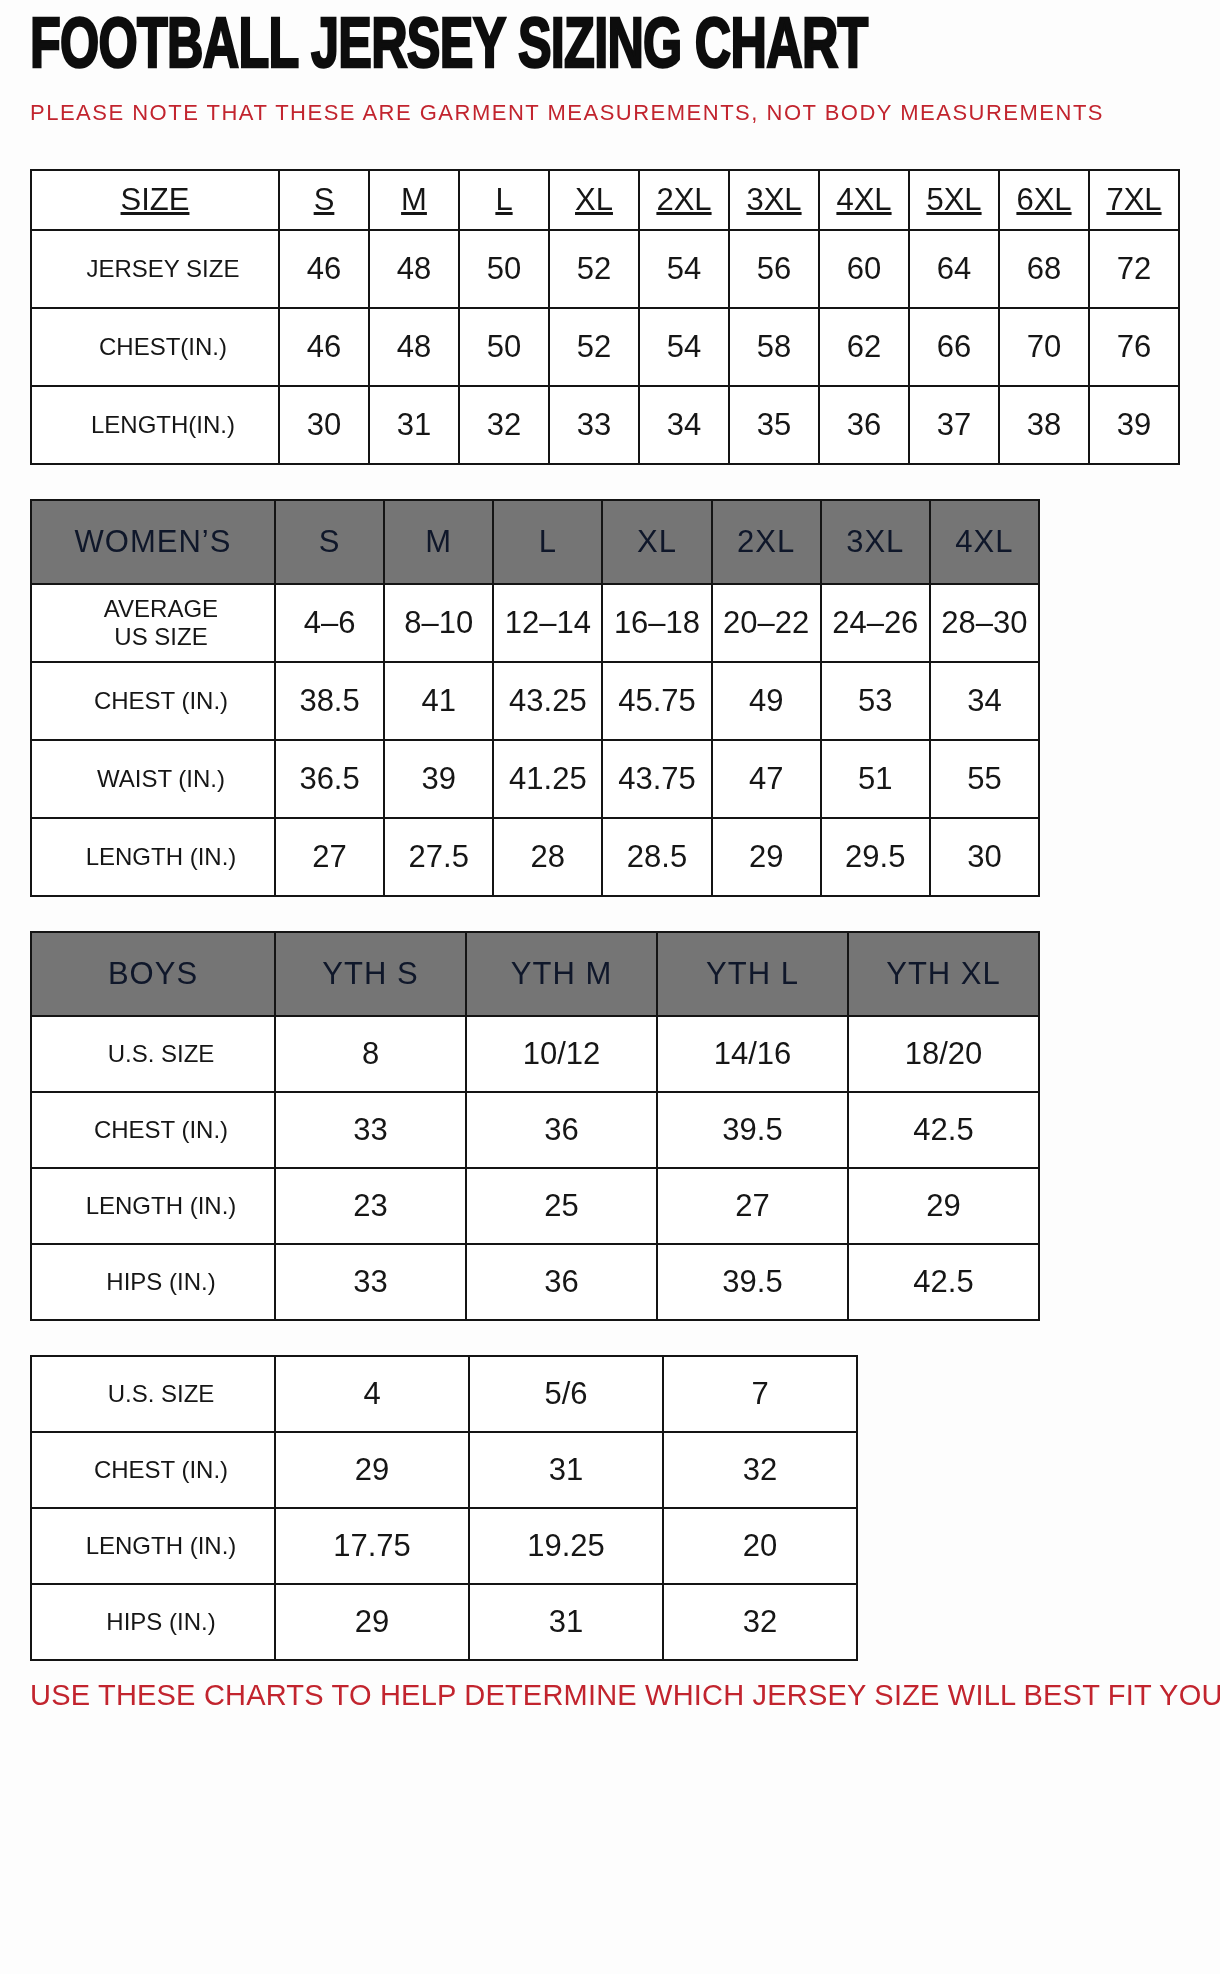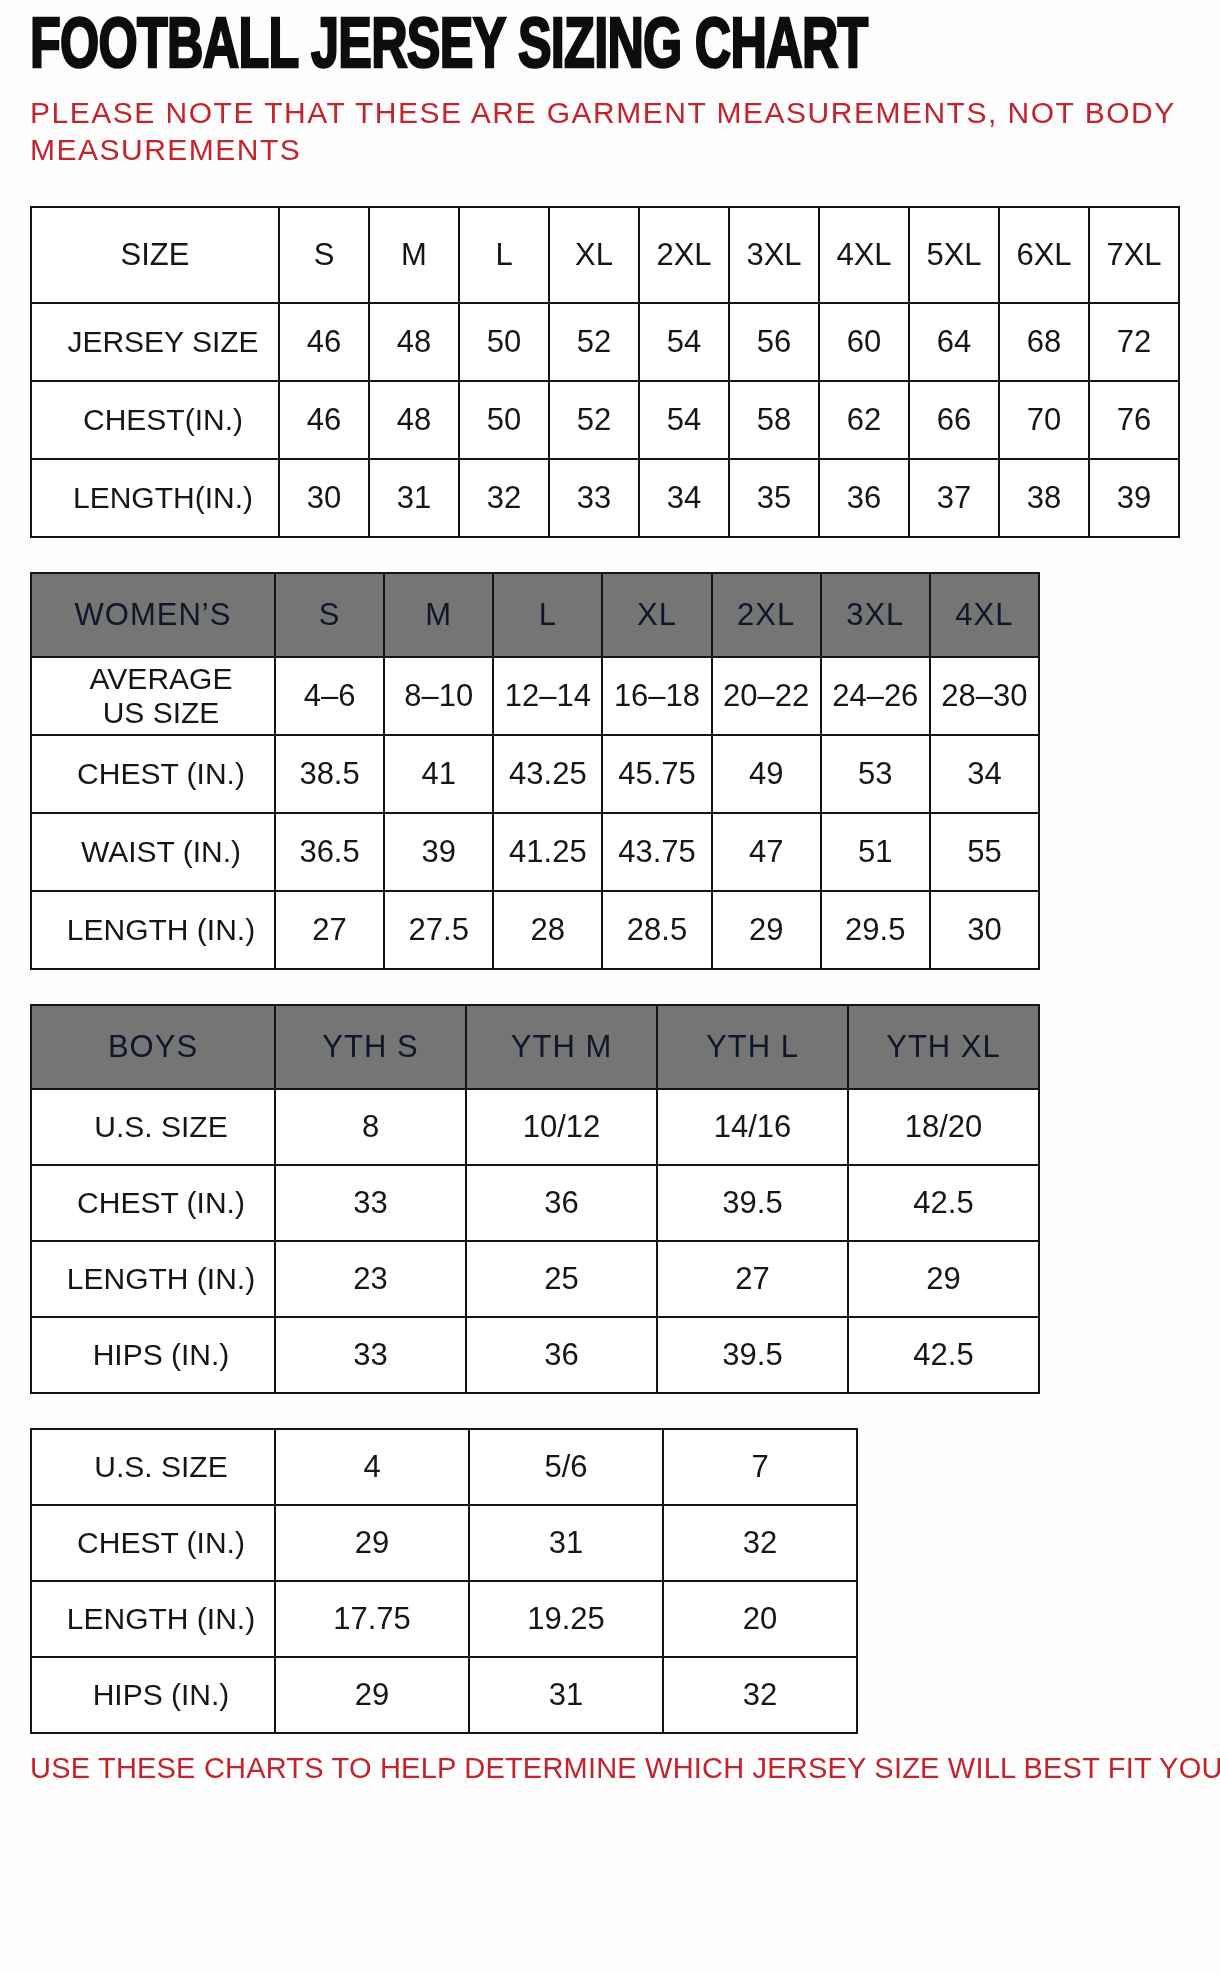--- a/index.html
+++ b/index.html
@@ -33,21 +33,21 @@
     transform-origin:0 50%;
     letter-spacing:-1px;
     -webkit-text-stroke:2.5px #0d0d0d;
     color:#0d0d0d;
   }
   
   .note{
     margin:12px 30px 0 30px;
     width:1150px;
     color:var(--red);
-    font-size:30px;
+    font-size:22px;
     line-height:37px;
     letter-spacing:1.5px;
     font-weight:400;
   }
   
   table.sz{
     border-collapse:collapse;
     table-layout:fixed;
     margin:34px 0 0 30px;
   }
@@ -61,32 +61,33 @@
     background:#fff;
   }
   table.sz th.band{
     background:var(--gray);
     color:#ffffff;
     height:80px;
     font-size:37px;
     letter-spacing:3px;
   }
   table.sz th.plain{
-    height:96px;
+    height:60px;
     color:var(--ink);
+    text-decoration:underline;
   }
   table.sz th.gray{
     background:var(--gray);
     color:#0f172a;
     height:84px;
     letter-spacing:1px;
   }
   table.sz td{height:78px;}
   table.sz td.lbl{
-    font-size:30px;
+    font-size:24px;
     white-space:pre-line;
     padding-left:16px;
   }
   table.mens{width:1150px;margin-top:38px;}
   table.mens col.c-label{width:248px;}
   table.womens{width:1010px;}
   table.womens col.c-label{width:244px;}
   table.boys{width:1010px;}
   table.boys col.c-label{width:244px;}
   table.boys td{height:76px;}

